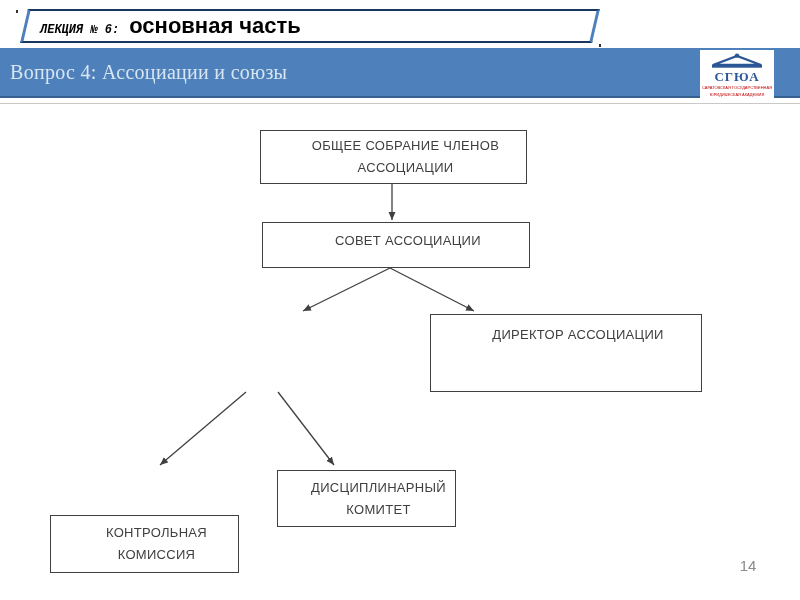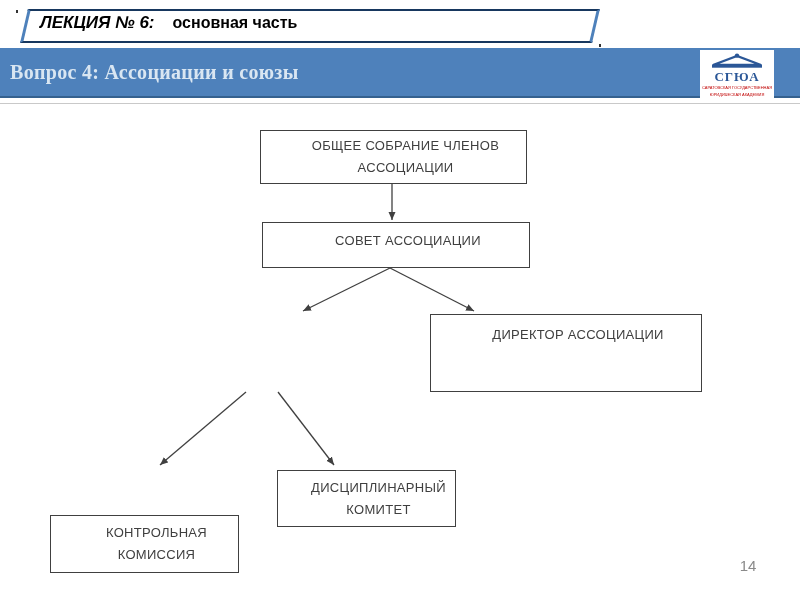--- a/index.html
+++ b/index.html
@@ -14,39 +14,39 @@
     position:absolute; left:24px; top:9px; width:572px; height:34px;
     border-top:2px solid #17375E; border-bottom:2px solid #17375E;
     border-left:3px solid #4E81BB; border-right:3px solid #4E81BB;
     transform:skewX(-13deg); background:#ffffff;
   }
   .header-text {
     position:absolute; left:40px; top:13px; width:560px; height:28px;
     display:flex; align-items:baseline; color:#000000; white-space:nowrap;
   }
   .lecture-label {
-    font-family:Liberation Sans, sans-serif; font-style:italic; font-weight:bold;
-    font-size:17px;
+    font-family:Liberation Mono, monospace; font-style:italic; font-weight:bold;
+    font-size:12px;
   }
   .section-label {
     font-family:"Liberation Sans", sans-serif; font-weight:bold;
-    font-size:16px; margin-left:18px;
+    font-size:22px; margin-left:10px;
   }
   .dot { position:absolute; background:#333333; }
   .dot-tl { left:16px; top:10px; width:2px; height:3px; }
   .dot-br { left:599px; top:44px; width:2px; height:3px; }
 
   
   .q-bar {
     position:absolute; left:0; top:48px; width:800px; height:50px;
     background:#4E81BB; border-bottom:2px solid #35618F;
     display:flex; align-items:center;
   }
   .q-bar-text {
-    font-family:"Liberation Serif", serif; font-weight:bold; font-size:20px;
+    font-family:"Liberation Serif", serif; font-weight:normal; font-size:20px;
     color:#D9E6F2; padding-left:10px; letter-spacing:0.3px;text-align:right;
   }
 
   
   .logo {
     position:absolute; left:700px; top:50px; width:74px; height:48px;
     background:#ffffff; display:flex; flex-direction:column; align-items:center;
     justify-content:flex-start; padding-top:3px;
   }
   .logo-abbr {

